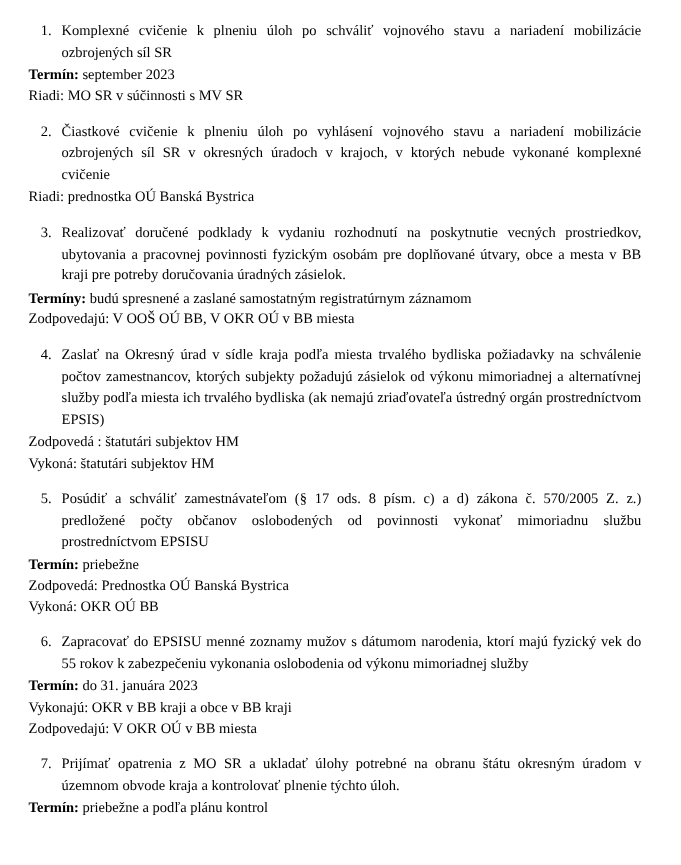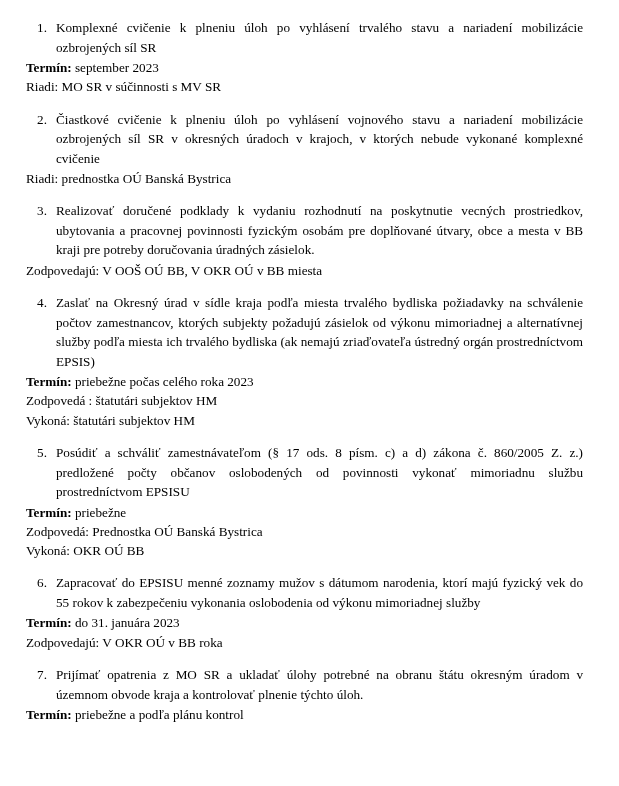--- a/index.html
+++ b/index.html
@@ -60,21 +60,21 @@
   }
 </style>
 </head>
 <body>
 
 <div class="page">
   <div id="list">
       <div class="item">
         <div class="item-body">
           <div class="num">1.</div>
-          <div class="text">Komplexné cvičenie k plneniu úloh po vyhlásení trvalého stavu a nariadení mobilizácie ozbrojených síl SR</div>
+          <div class="text">Komplexné cvičenie k plneniu úloh po schváliť vojnového stavu a nariadení mobilizácie ozbrojených síl SR</div>
         </div>
         <div class="meta-block">
           <div class="meta"><span class="lbl">Termín:</span><span> september 2023</span></div>
           <div class="meta"><span>Riadi:</span><span> MO SR v súčinnosti s MV SR</span></div>
         </div>
         <div class="gap"></div>
       </div>
       <div class="item">
         <div class="item-body">
           <div class="num">2.</div>
@@ -84,56 +84,57 @@
           <div class="meta"><span>Riadi:</span><span> prednostka OÚ Banská Bystrica</span></div>
         </div>
         <div class="gap"></div>
       </div>
       <div class="item">
         <div class="item-body">
           <div class="num">3.</div>
           <div class="text">Realizovať doručené podklady k vydaniu rozhodnutí na poskytnutie vecných prostriedkov, ubytovania a pracovnej povinnosti fyzickým osobám pre doplňované útvary, obce a mesta v BB kraji pre potreby doručovania úradných zásielok.</div>
         </div>
         <div class="meta-block">
+          <div class="meta"><span class="lbl">Termíny:</span><span> budú spresnené a zaslané samostatným registratúrnym záznamom</span></div>
           <div class="meta"><span>Zodpovedajú:</span><span> V OOŠ OÚ BB, V OKR OÚ v BB miesta</span></div>
         </div>
         <div class="gap"></div>
       </div>
       <div class="item">
         <div class="item-body">
           <div class="num">4.</div>
           <div class="text">Zaslať na Okresný úrad v sídle kraja podľa miesta trvalého bydliska požiadavky na schválenie počtov zamestnancov, ktorých subjekty požadujú zásielok od výkonu mimoriadnej a alternatívnej služby podľa miesta ich trvalého bydliska (ak nemajú zriaďovateľa ústredný orgán prostredníctvom EPSIS)</div>
         </div>
         <div class="meta-block">
-          <div class="meta"><span class="lbl">Termín:</span><span> priebežne počas celého roka 2023</span></div>
           <div class="meta"><span>Zodpovedá :</span><span> štatutári subjektov HM</span></div>
           <div class="meta"><span>Vykoná:</span><span> štatutári subjektov HM</span></div>
         </div>
         <div class="gap"></div>
       </div>
       <div class="item">
         <div class="item-body">
           <div class="num">5.</div>
-          <div class="text">Posúdiť a schváliť zamestnávateľom (§ 17 ods. 8 písm. c) a d) zákona č. 860/2005 Z. z.) predložené počty občanov oslobodených od povinnosti vykonať mimoriadnu službu prostredníctvom EPSISU</div>
+          <div class="text">Posúdiť a schváliť zamestnávateľom (§ 17 ods. 8 písm. c) a d) zákona č. 570/2005 Z. z.) predložené počty občanov oslobodených od povinnosti vykonať mimoriadnu službu prostredníctvom EPSISU</div>
         </div>
         <div class="meta-block">
           <div class="meta"><span class="lbl">Termín:</span><span> priebežne</span></div>
           <div class="meta"><span>Zodpovedá:</span><span> Prednostka OÚ Banská Bystrica</span></div>
           <div class="meta"><span>Vykoná:</span><span> OKR OÚ BB</span></div>
         </div>
         <div class="gap"></div>
       </div>
       <div class="item">
         <div class="item-body">
           <div class="num">6.</div>
           <div class="text">Zapracovať do EPSISU menné zoznamy mužov s dátumom narodenia, ktorí majú fyzický vek do 55 rokov k zabezpečeniu vykonania oslobodenia od výkonu mimoriadnej služby</div>
         </div>
         <div class="meta-block">
           <div class="meta"><span class="lbl">Termín:</span><span> do 31. januára 2023</span></div>
-          <div class="meta"><span>Zodpovedajú:</span><span> V OKR OÚ v BB roka</span></div>
+          <div class="meta"><span>Vykonajú:</span><span> OKR v BB kraji a obce v BB kraji</span></div>
+          <div class="meta"><span>Zodpovedajú:</span><span> V OKR OÚ v BB miesta</span></div>
         </div>
         <div class="gap"></div>
       </div>
       <div class="item">
         <div class="item-body">
           <div class="num">7.</div>
           <div class="text">Prijímať opatrenia z MO SR a ukladať úlohy potrebné na obranu štátu okresným úradom v územnom obvode kraja a kontrolovať plnenie týchto úloh.</div>
         </div>
         <div class="meta-block">
           <div class="meta"><span class="lbl">Termín:</span><span> priebežne a podľa plánu kontrol</span></div>

